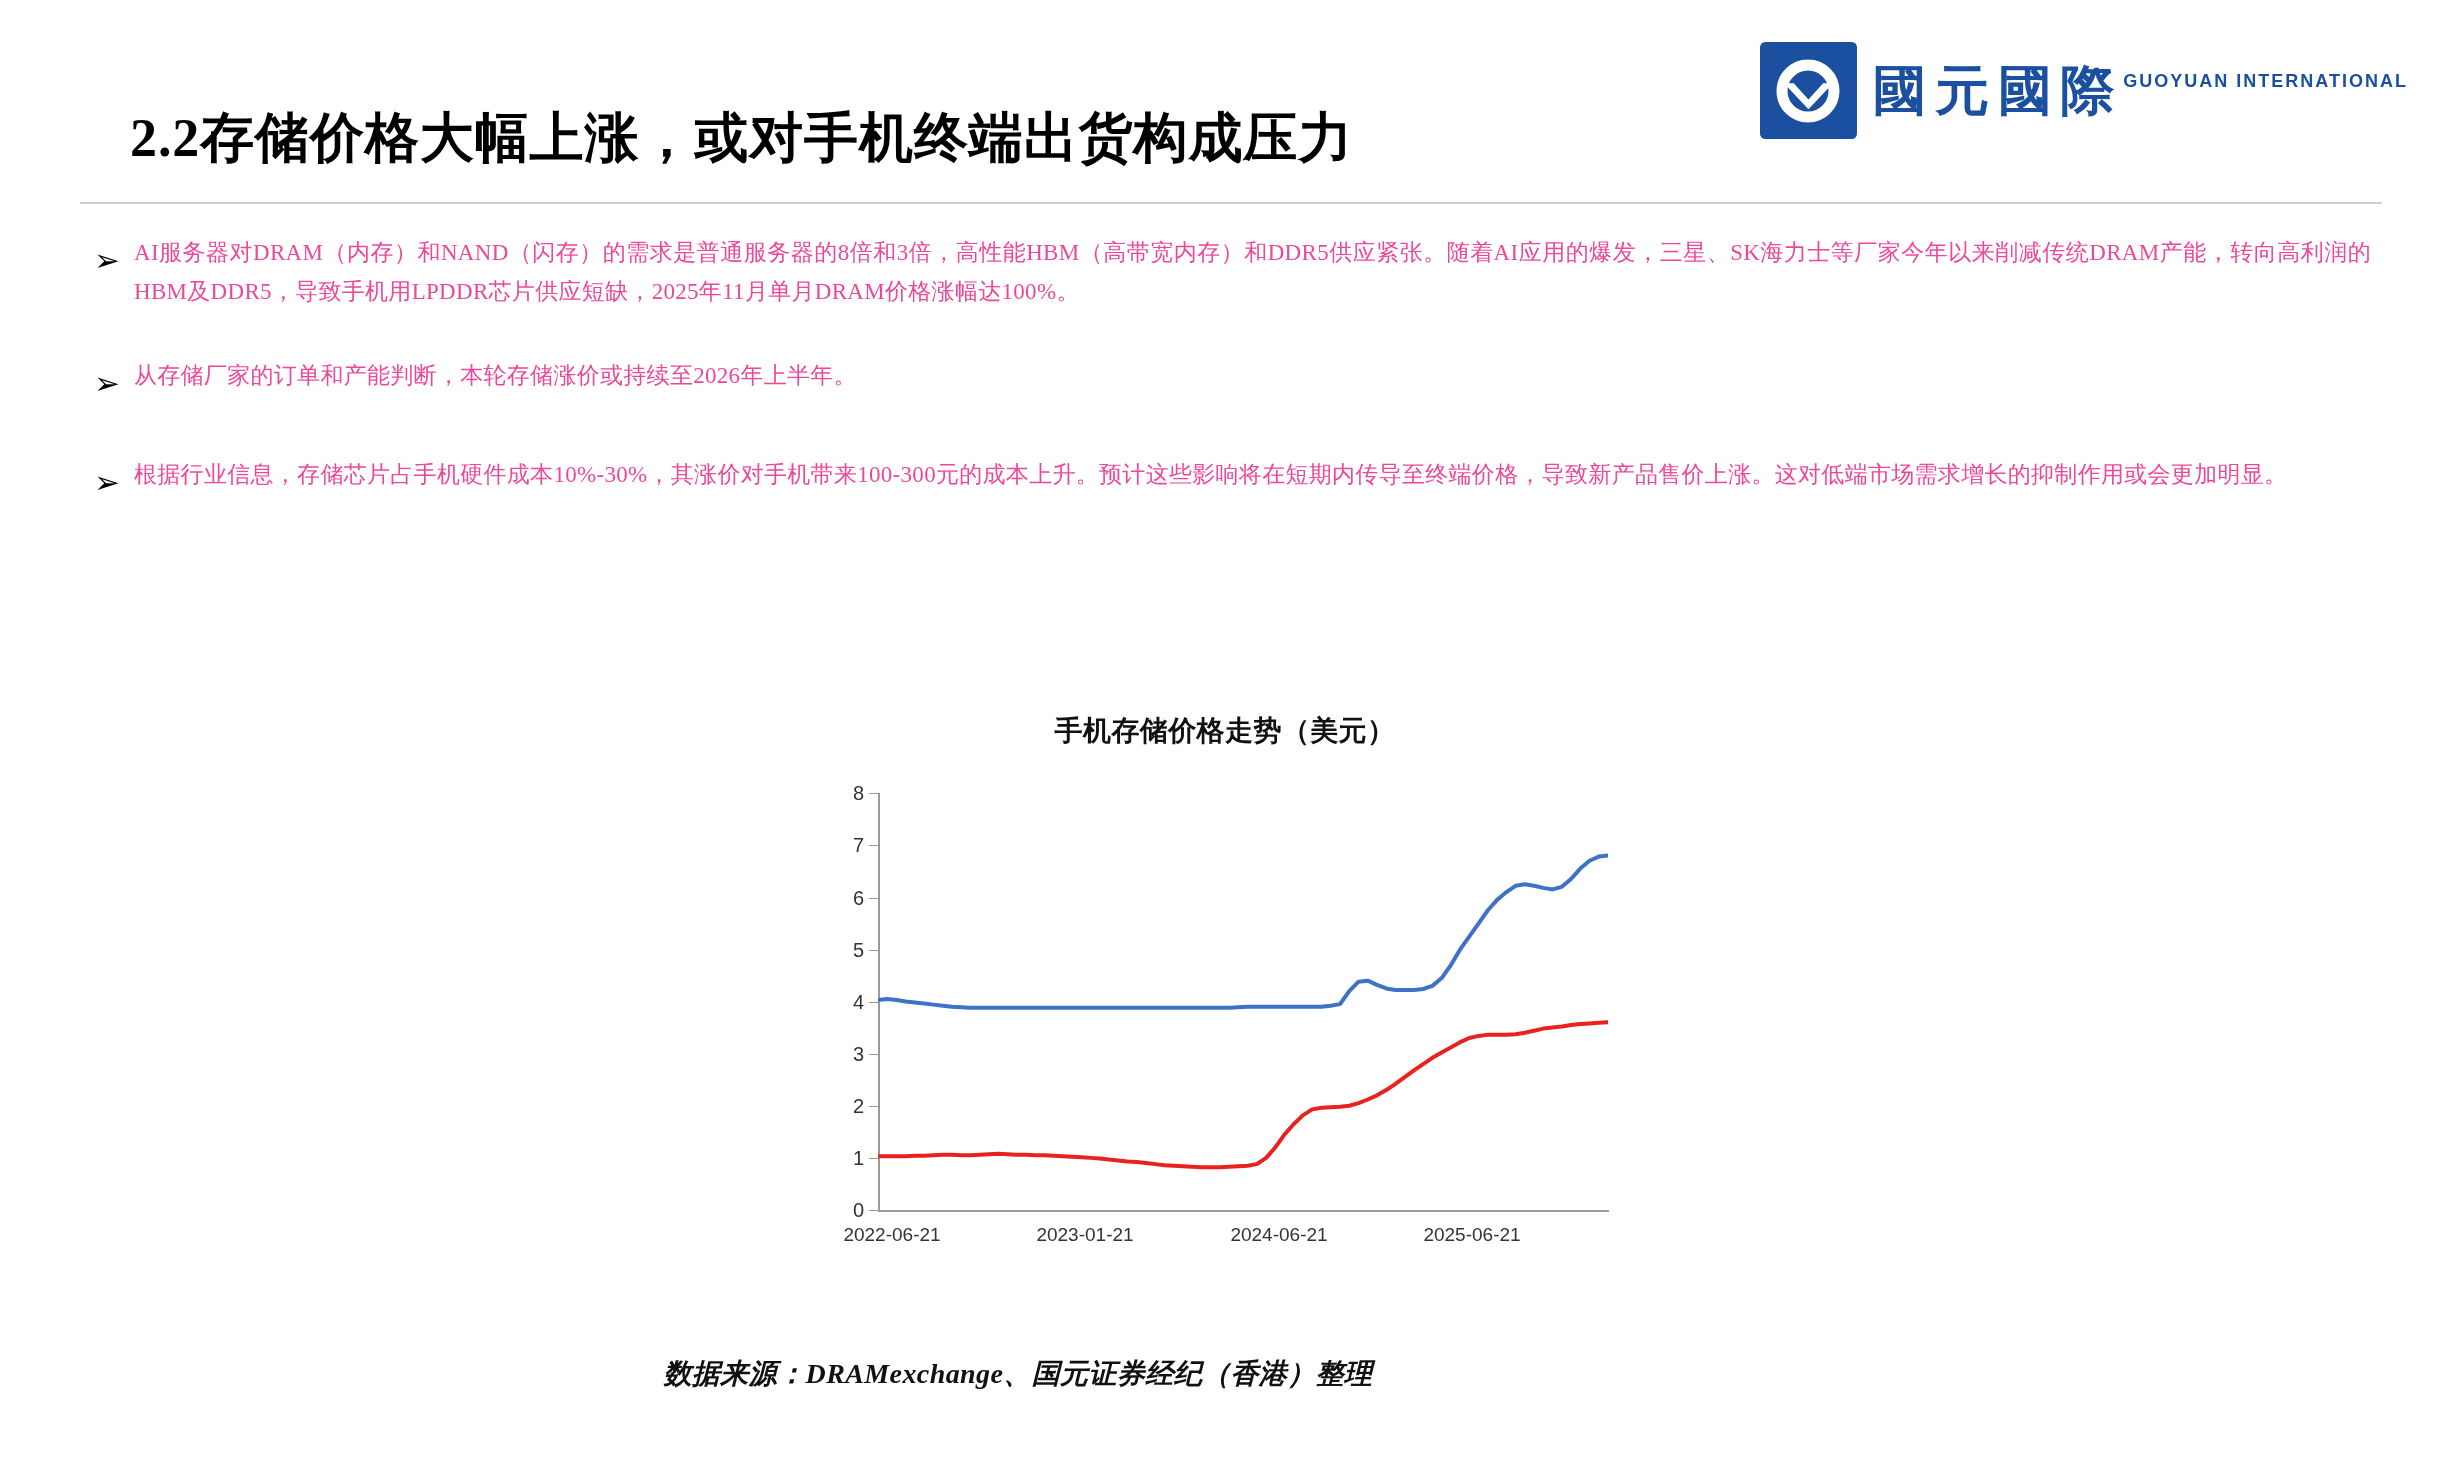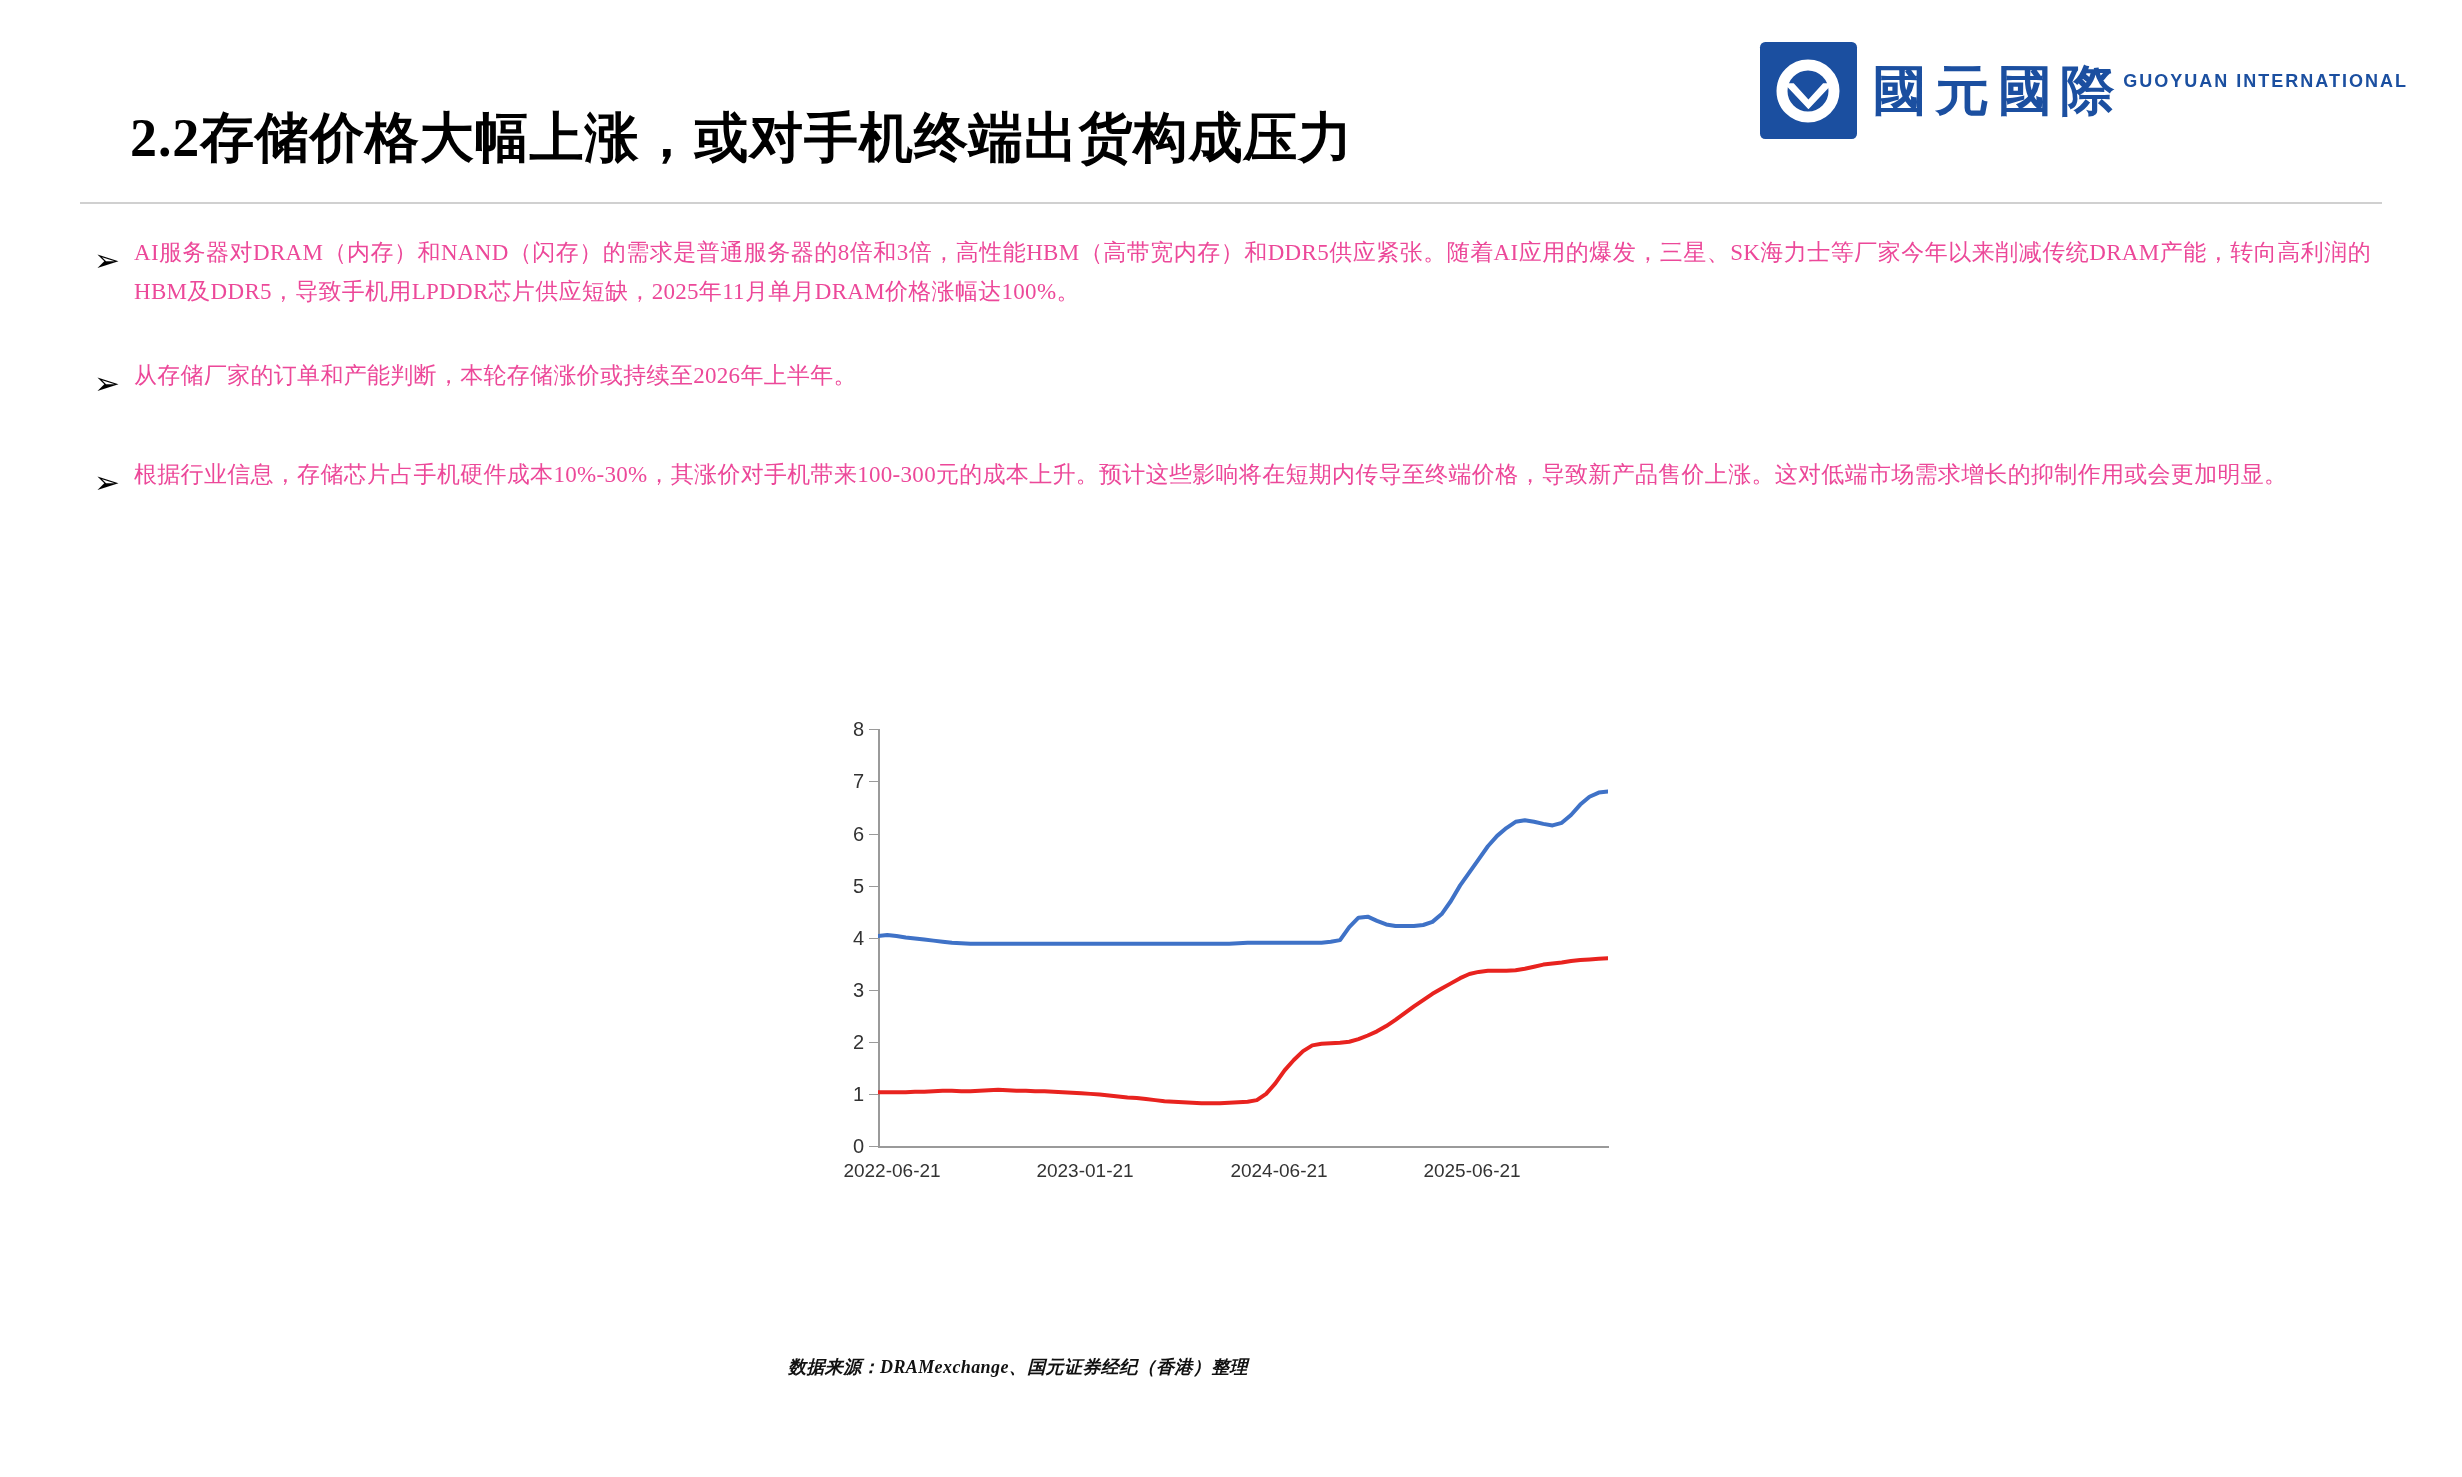--- a/index.html
+++ b/index.html
@@ -233,21 +233,21 @@
     font-family: "Liberation Sans", sans-serif;
     max-width: 452px;
   }
 
   .source-note {
     position: absolute;
     left: 0;
     top: 1355px;
     width: 2036px;
     text-align: center;
-    font-size: 18px;
+    font-size: 28px;
     font-style: italic;
     font-weight: bold;
     color: #111;
     letter-spacing: 0.4px;
   }
 </style>
 </head>
 <body>
 
 <div class="logo-block">
@@ -273,20 +273,21 @@
     <div class="bullet-marker">➢</div>
     <div class="bullet-text">从存储厂家的订单和产能判断，本轮存储涨价或持续至2026年上半年。</div>
   </div>
   <div class="bullet b3">
     <div class="bullet-marker">➢</div>
     <div class="bullet-text">根据行业信息，存储芯片占手机硬件成本10%-30%，其涨价对手机带来100-300元的成本上升。预计这些影响将在短期内传导至终端价格，导致新产品售价上涨。这对低端市场需求增长的抑制作用或会更加明显。</div>
   </div>
 </div>
 
 <div class="chart-area">
+  <div class="chart-title">手机存储价格走势（美元）</div>
   <div class="plot-wrap">
     <div class="axis-y-line"></div>
     <div class="axis-x-line"></div>
     <div id="yticks">
         <div class="ytick-row" style="top: 434px;">
           <div class="ytick">0</div>
           <div class="ytick-mark"></div>
         </div>
         <div class="ytick-row" style="top: 382px;">
           <div class="ytick">1</div>

